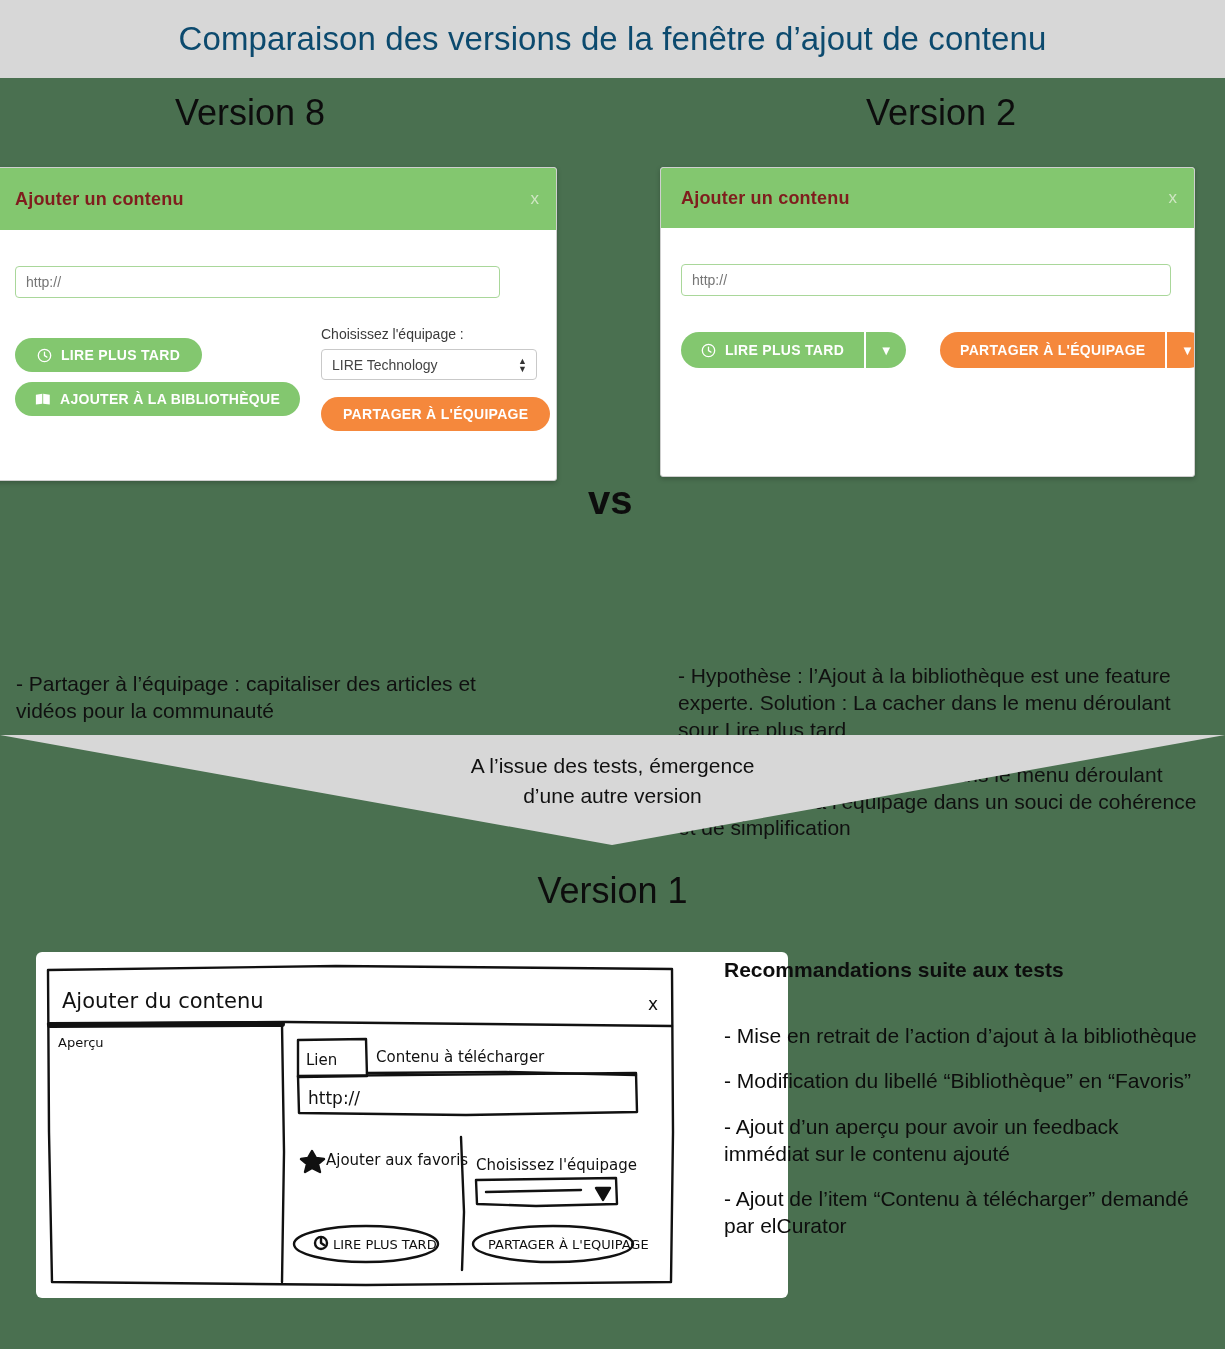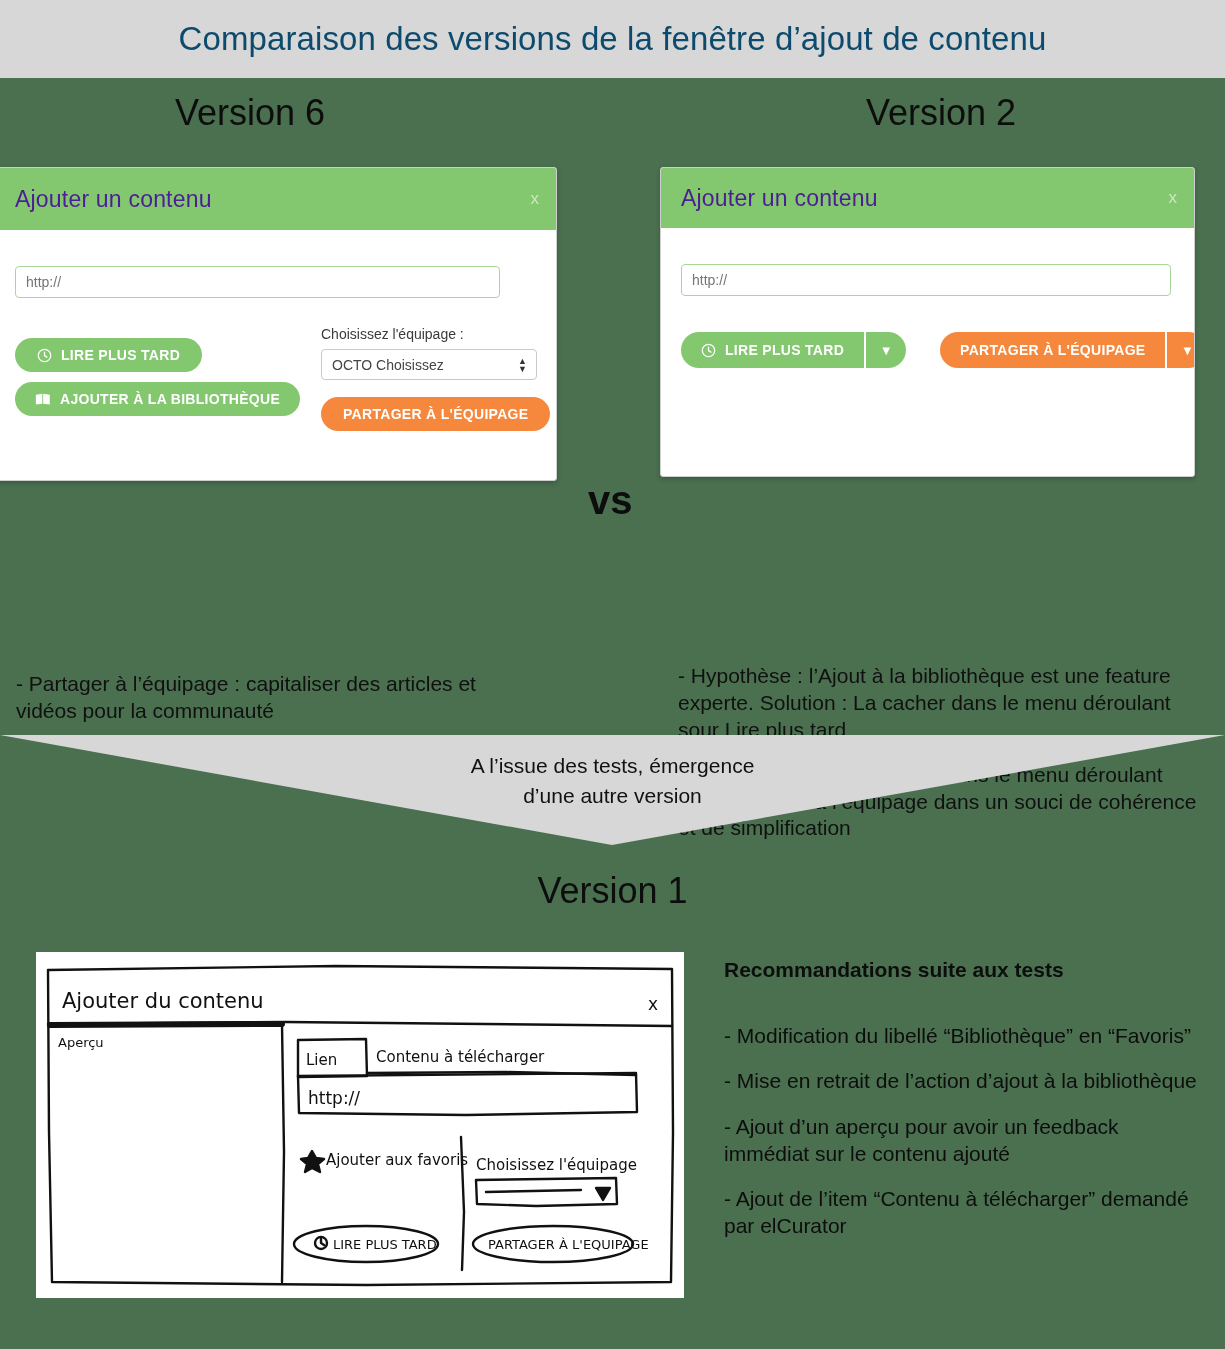--- a/index.html
+++ b/index.html
@@ -53,21 +53,21 @@
 
   .dlg-head {
     background:#83c76f;
     height:62px;
     display:flex; align-items:center;
     padding:0 18px 0 20px;
     position:relative;
   }
   .dlg-v2 .dlg-head { height:60px; }
   .dlg-title {
-    color:#4c1d95; font-size:23px; font-weight:normal;
+    color:#7f1d1d; font-size:18px; font-weight:bold;
     font-family:"Liberation Sans", sans-serif;
     letter-spacing:0.2px;
   }
   .dlg-close {
     position:absolute; right:17px; top:50%; transform:translateY(-50%);
     color:#cfe6c3; font-size:17px; cursor:pointer;
     font-family:"Liberation Sans", sans-serif;
   }
   .dlg-body { padding:24px 20px 0 20px; position:relative; height:100%; }
 
@@ -186,22 +186,23 @@
 
   
   .v3-head {
     position:absolute; left:0; top:870px; width:1225px;
     text-align:center; font-size:36px; color:#0d0d0d;
     font-family:"Liberation Sans", sans-serif;
   }
 
   .sketch {
     position:absolute; left:36px; top:952px;
-    width:648px; height:346px;
+    width:752px; height:346px;
     background:#ffffff;
+    border-radius:6px;
   }
   .sketch svg { display:block; }
 
   .reco {
     position:absolute; left:724px; top:958px; width:480px;
   }
   .reco h3 {
     margin:0 0 40px 0; font-size:21px; font-weight:bold; color:#0d0d0d;
     font-family:"Liberation Sans", sans-serif;
   }
@@ -217,21 +218,21 @@
   }
 </style>
 </head>
 <body>
 
 <div class="title-band">
   <h1>Comparaison des versions de la fenêtre d’ajout de contenu</h1>
 </div>
 
 <div class="vheads">
-  <div class="vhead v1">Version 6</div>
+  <div class="vhead v1">Version 8</div>
   <div class="vhead v2">Version 2</div>
 </div>
 
 <div class="compare">
 
   <div class="vs-label">vs</div>
 
   <div class="dialog dlg-v1">
     <div class="dlg-head">
       <span class="dlg-title">Ajouter un contenu</span>
@@ -264,21 +265,21 @@
             <span>AJOUTER À LA BIBLIOTHÈQUE</span>
           </button>
 
         </div>
 
         <div class="v1-divider"></div>
 
         <div class="v1-right">
           <div class="select-label">Choisissez l'équipage :</div>
           <div class="select-box">
-            <span>OCTO Choisissez</span>
+            <span>LIRE Technology</span>
             <span class="select-arrows">
               <span>▲</span>
                 <span>▼</span>
             </span>
           </div>
           <button class="btn btn-orange btn-partager-v1">
             <span>PARTAGER À L'ÉQUIPAGE</span>
           </button>
         </div>
       </div>
@@ -391,17 +392,17 @@
       <text x="290" y="213" font-size="15">Ajouter aux favoris</text>
       <text x="440" y="218" font-size="15">Choisissez l'équipage</text>
       <text x="297" y="297" font-size="13">LIRE PLUS TARD</text>
       <text x="452" y="297" font-size="13">PARTAGER À L'EQUIPAGE</text>
     </g>
   </svg>
 </div>
 
 <div class="reco">
   <h3>Recommandations suite aux tests</h3>
+  <p>- Mise en retrait de l’action d’ajout à la bibliothèque</p>
   <p>- Modification du libellé “Bibliothèque” en “Favoris”</p>
-  <p>- Mise en retrait de l’action d’ajout à la bibliothèque</p>
   <p>- Ajout d’un aperçu pour avoir un feedback immédiat sur le contenu ajouté</p>
   <p>- Ajout de l’item “Contenu à télécharger” demandé par elCurator</p>
 </div>
 
 </body></html>

